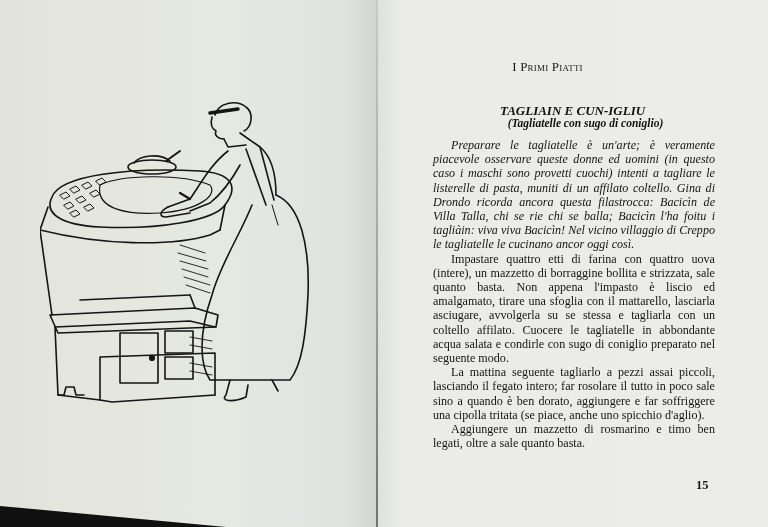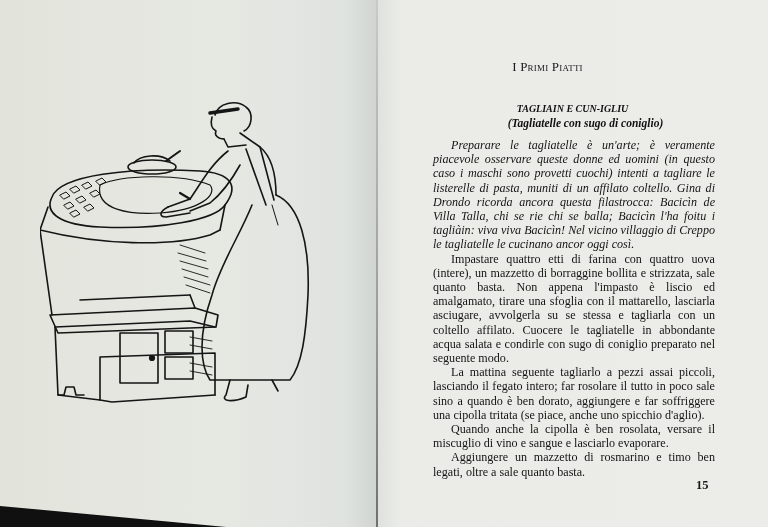--- a/index.html
+++ b/index.html
@@ -26,21 +26,21 @@
   .illustration {
     position:absolute; left:40px; top:95px; width:285px; height:318px;
   }
   .running-head {
     position:absolute; left:377px; width:341px; top:59px;
     text-align:center; font-size:13px; color:#1a1a1a; letter-spacing:0.2px;
     font-variant:small-caps;
   }
   .recipe-title {
     position:absolute; left:377px; width:391px; top:103px;
-    text-align:center; font-size:10px; font-weight:bold; font-style:italic; color:#111;
+    text-align:center; font-size:13px; font-weight:bold; font-style:italic; color:#111;
   }
   .recipe-subtitle {
     position:absolute; left:377px; width:417px; top:117px;
     text-align:center; font-size:11.5px; font-weight:bold; font-style:italic; color:#111;
   }
   .body-text {
     position:absolute; left:433px; top:138px; width:282px;
     font-size:12.1px; line-height:14.2px; color:#141414; text-align:justify;
   }
   .body-text p { margin:0; text-indent:18px; }
@@ -142,18 +142,17 @@
   </svg>
 
   <div class="running-head">I Primi Piatti</div>
   <div class="recipe-title">TAGLIAIN E CUN-IGLIU</div>
   <div class="recipe-subtitle">(Tagliatelle con sugo di coniglio)</div>
 
   <div class="body-text">
     <p class="intro"><span>Preparare le tagliatelle è un'arte; è veramente piacevole osservare queste donne ed uomini (in questo caso i maschi sono provetti cuochi) intenti a tagliare le listerelle di pasta, muniti di un affilato coltello. Gina di Drondo ricorda ancora questa filastrocca: </span><b>Bacicìn de Villa Talla, chi se rie chi se balla; Bacicìn l'ha foitu i tagliàin: viva viva Bacicìn!</b><span> Nel vicino villaggio di Creppo le tagliatelle le cucinano ancor oggi così.</span></p>
     <p>Impastare quattro etti di farina con quattro uova (intere), un mazzetto di borraggine bollita e strizzata, sale quanto basta. Non appena l'impasto è liscio ed amalgamato, tirare una sfoglia con il mattarello, lasciarla asciugare, avvolgerla su se stessa e tagliarla con un coltello affilato. Cuocere le tagliatelle in abbondante acqua salata e condirle con sugo di coniglio preparato nel seguente modo.</p>
     <p>La mattina seguente tagliarlo a pezzi assai piccoli, lasciando il fegato intero; far rosolare il tutto in poco sale sino a quando è ben dorato, aggiungere e far soffriggere una cipolla tritata (se piace, anche uno spicchio d'aglio).</p>
-    <p>Quando anche la cipolla è ben rosolata, versare il miscuglio di vino e sangue e lasciarlo evaporare.</p>
     <p>Aggiungere un mazzetto di rosmarino e timo ben legati, oltre a sale quanto basta.</p>
   </div>
 
   <div class="page-number">15</div>
 </div>
 
 </body></html>

